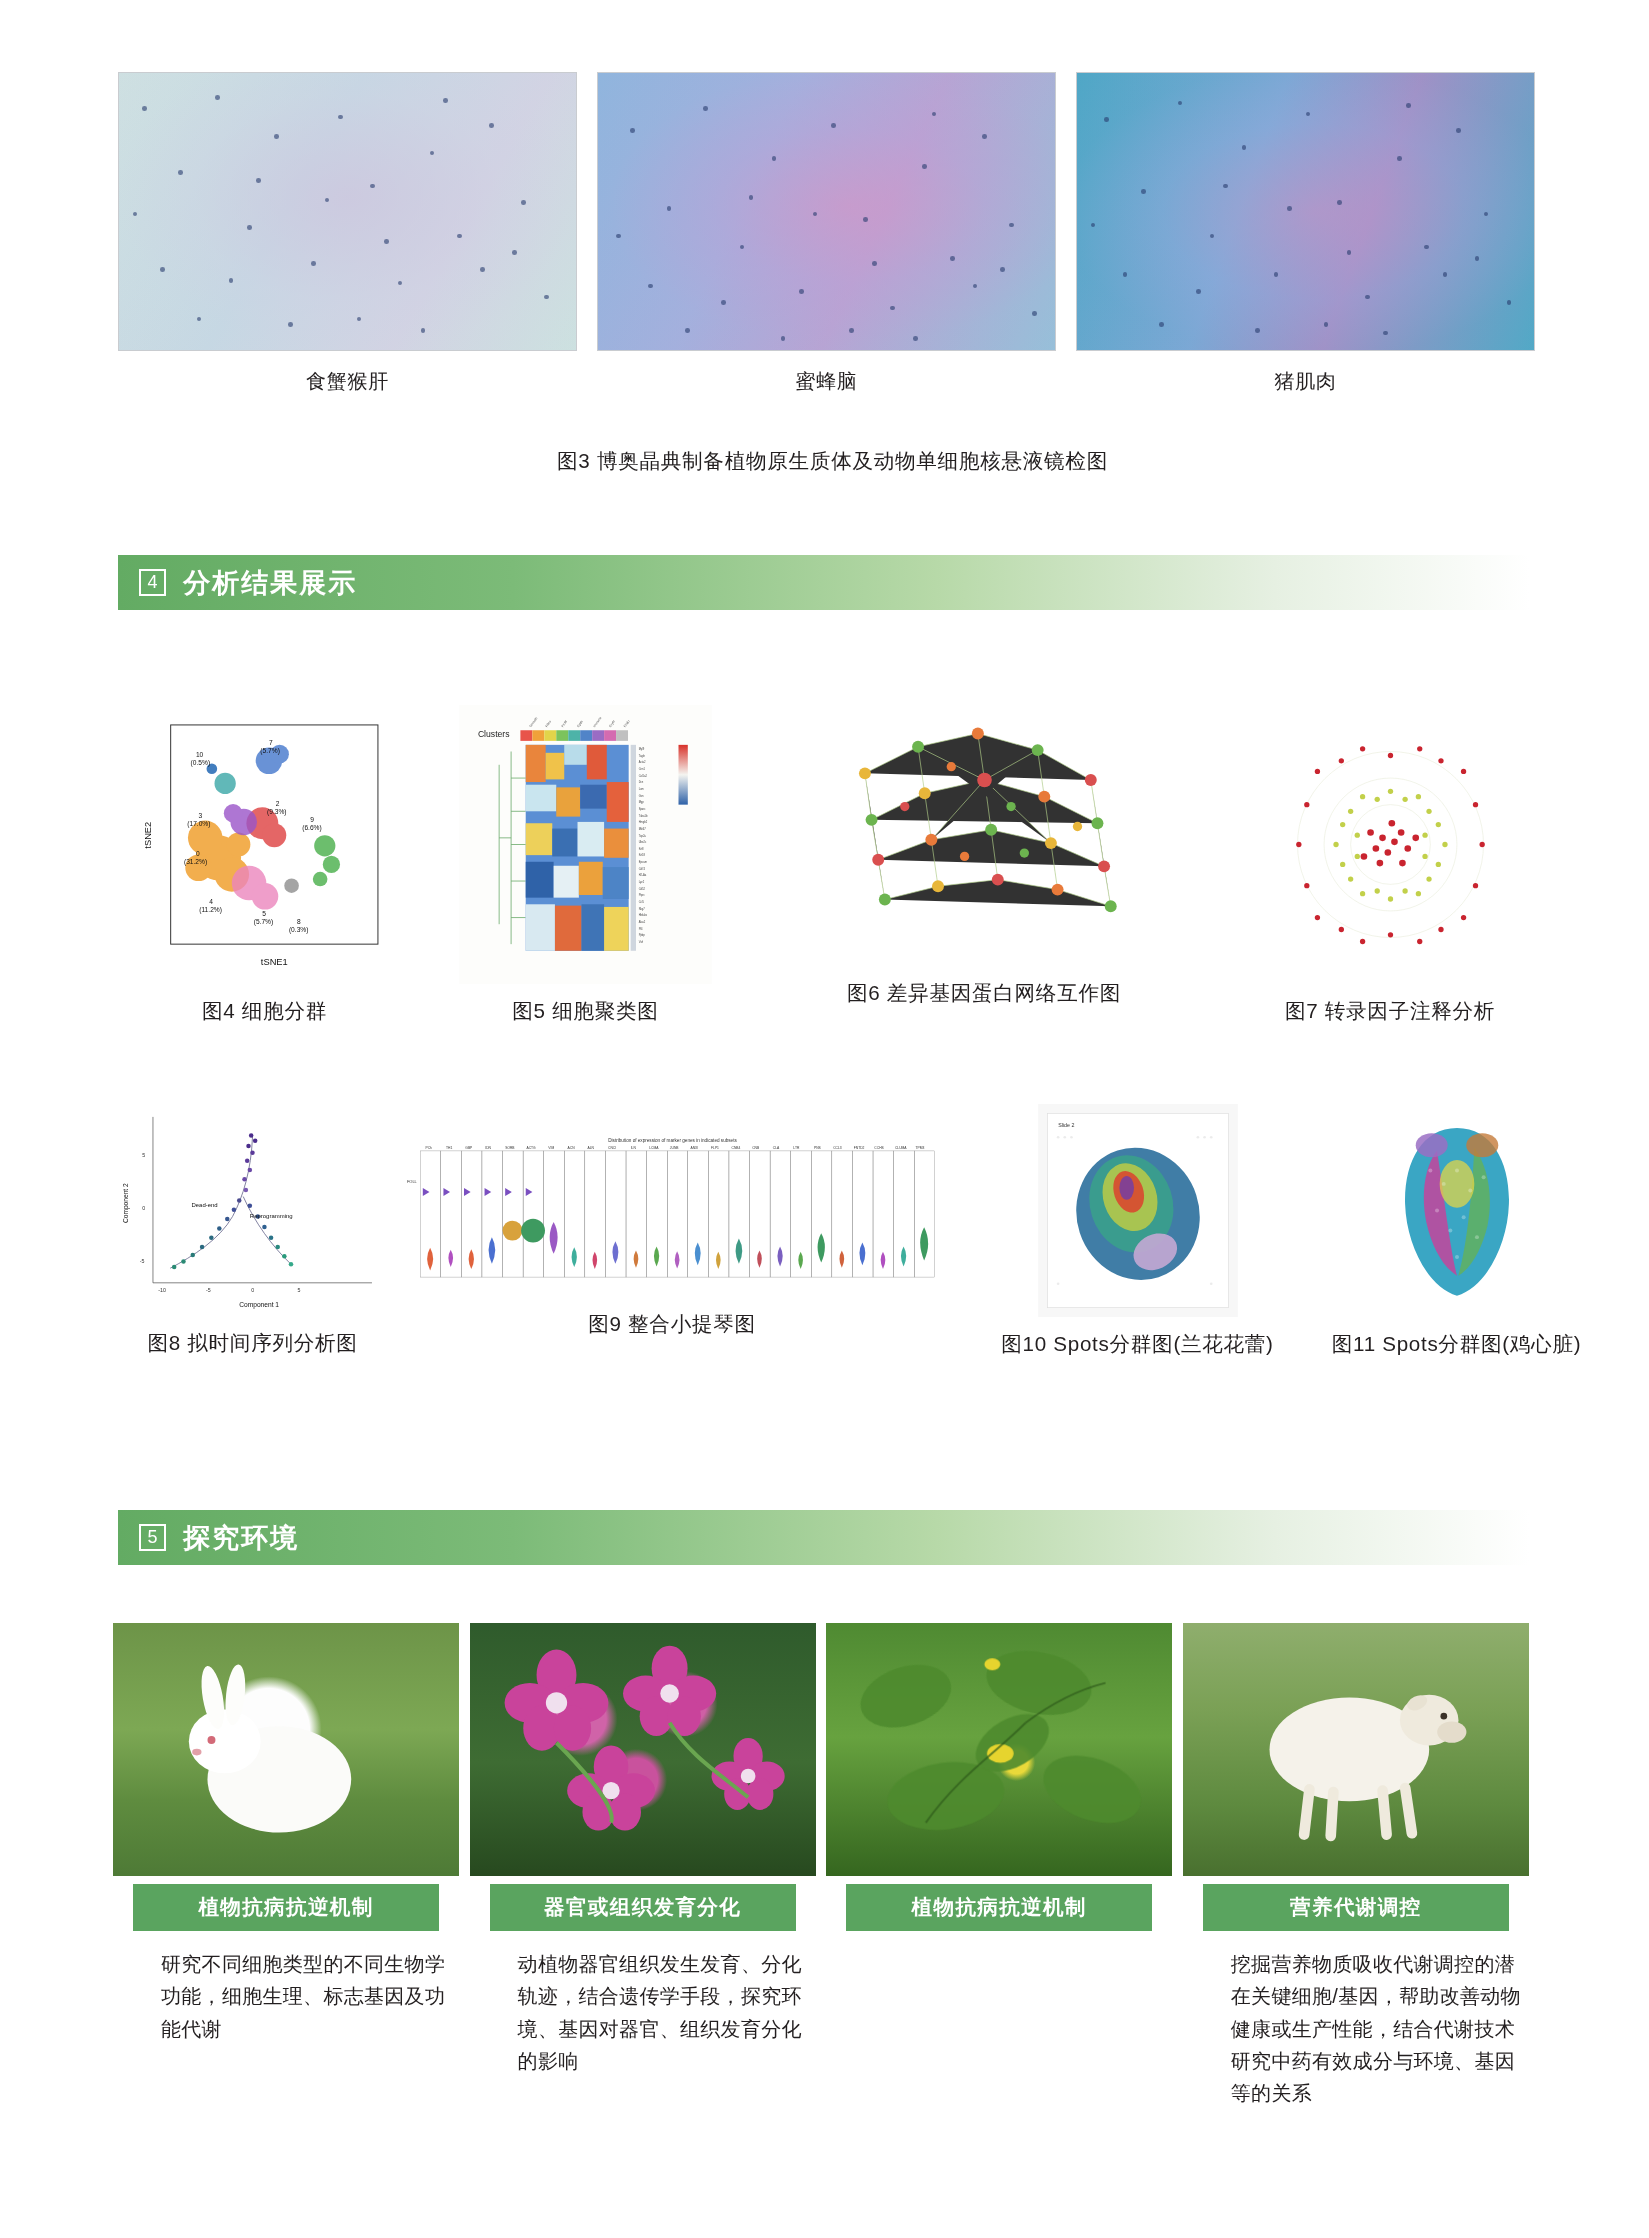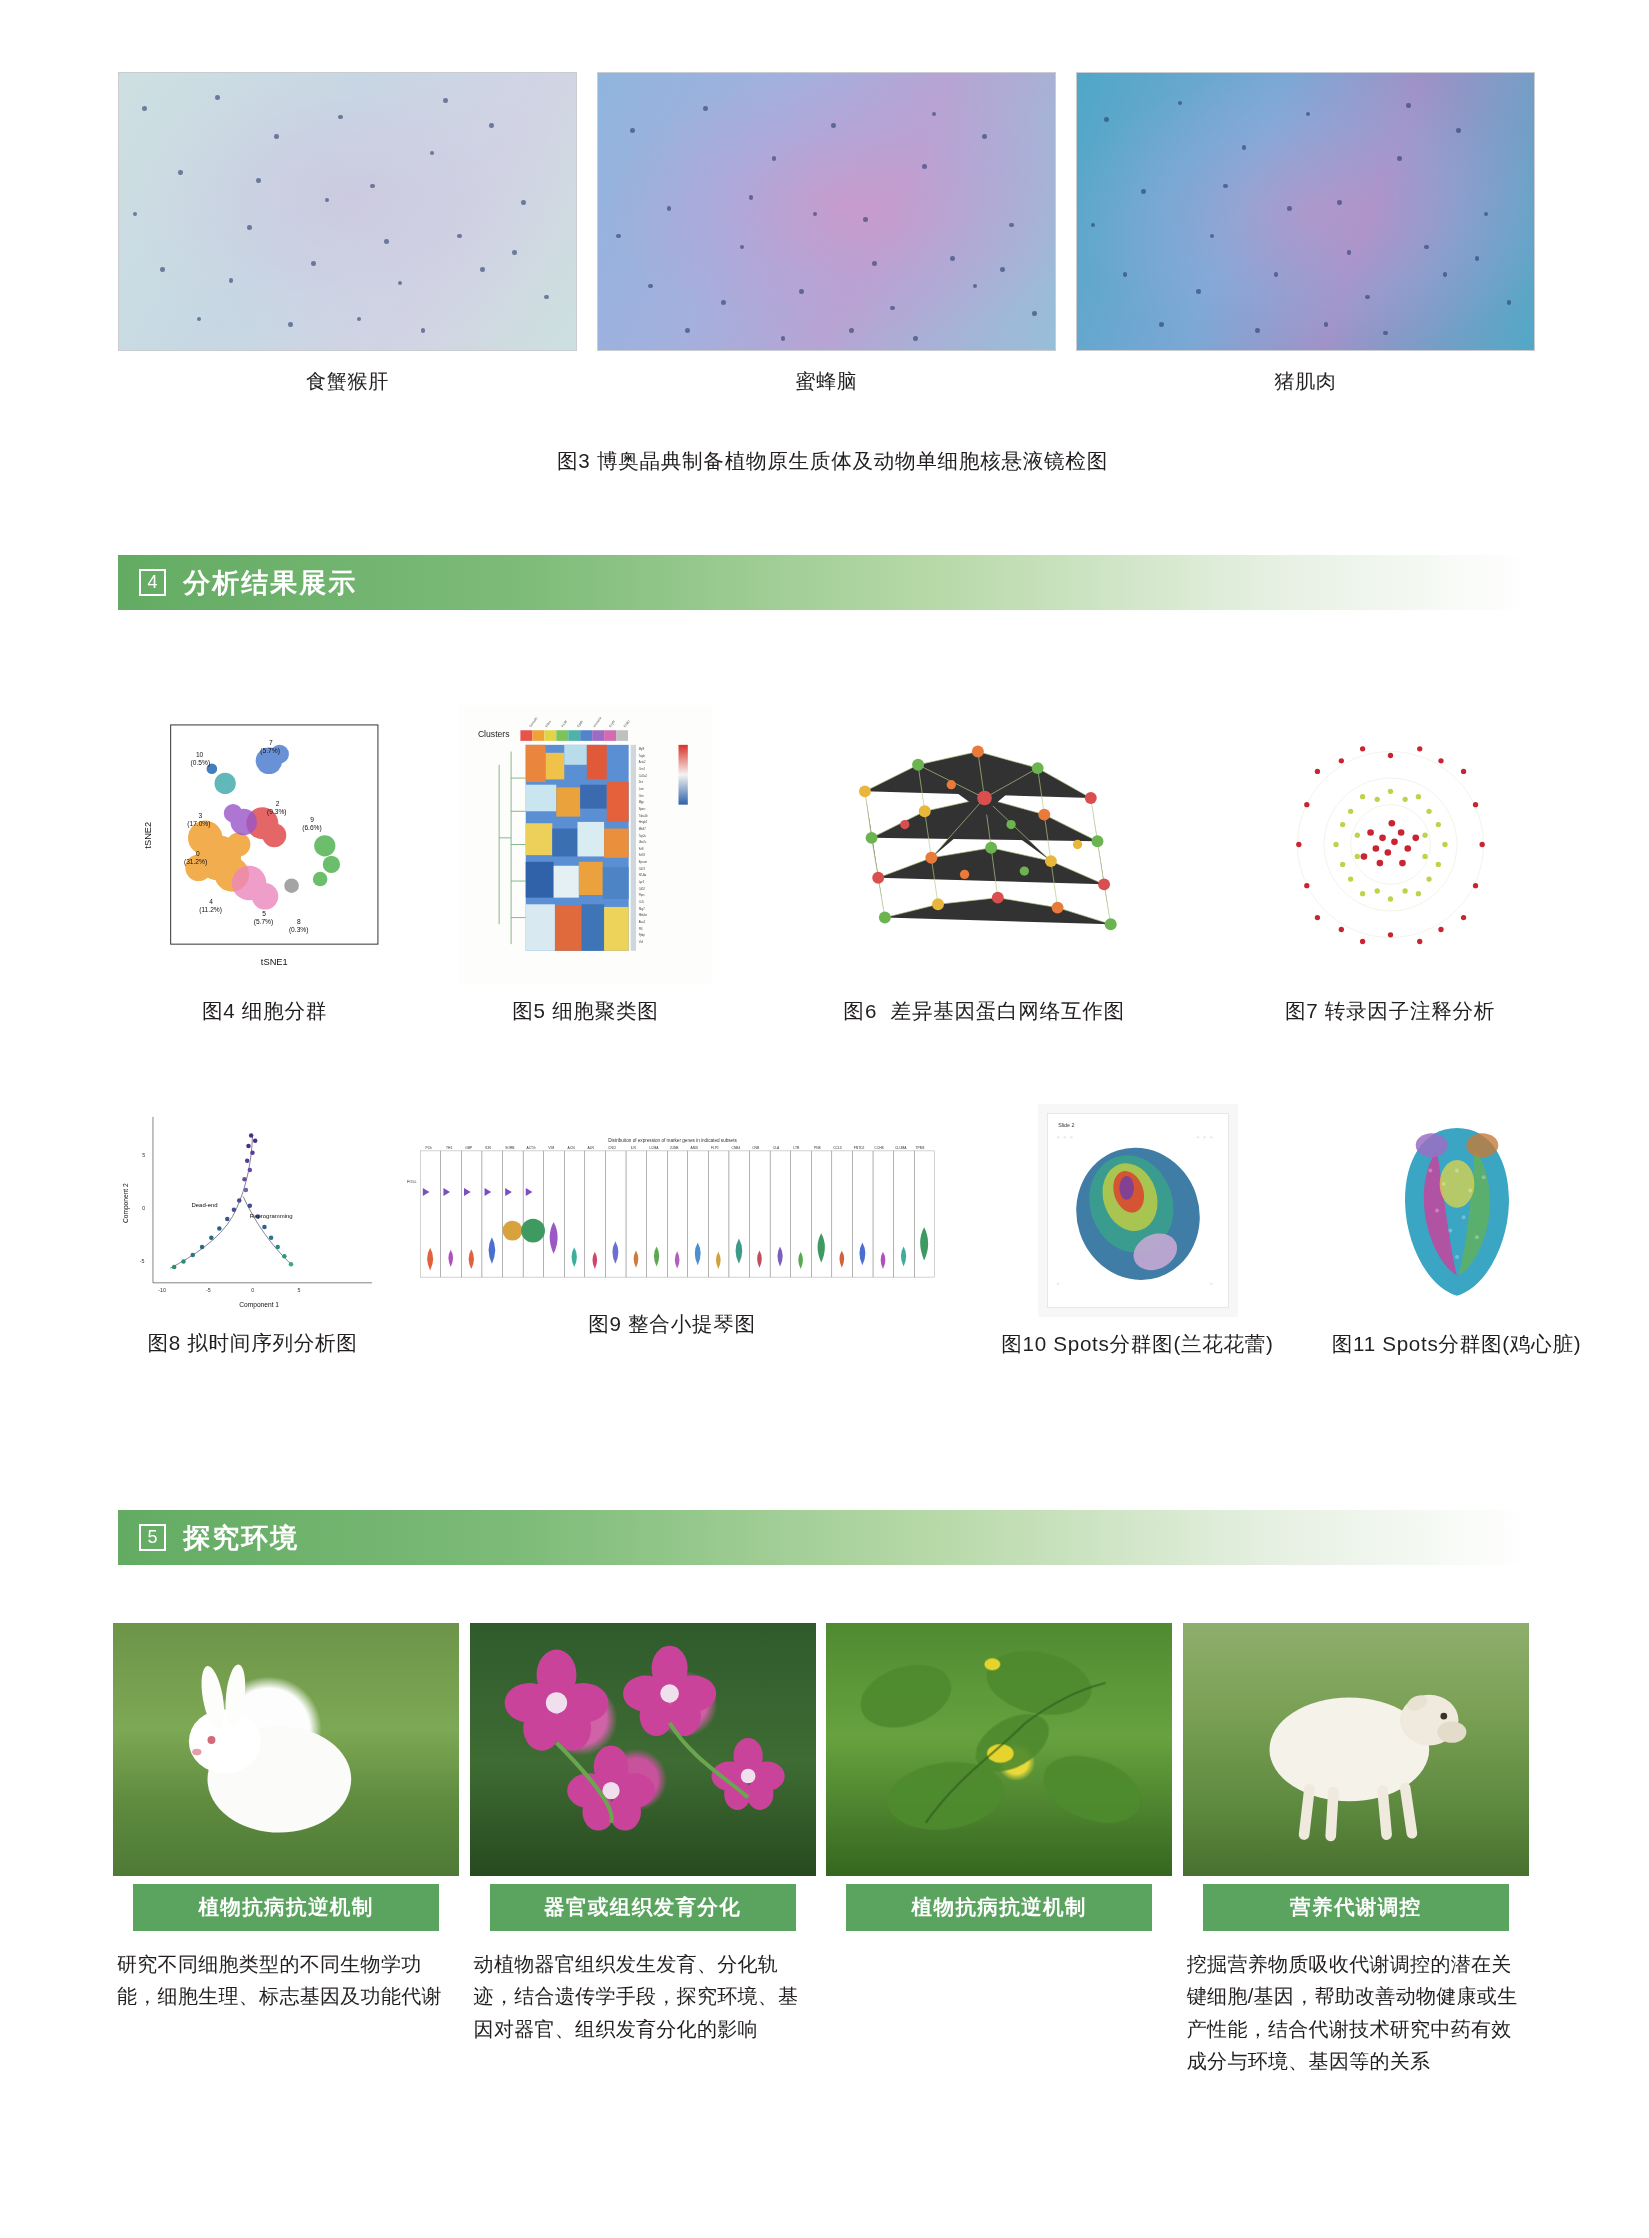--- a/index.html
+++ b/index.html
@@ -169,20 +169,21 @@
     font-weight: bold;
     padding: 9.3px 0;
     letter-spacing: 1.3px;
   }
   .app-text {
     margin-top: 17.3px;
     font-size: 20px;
     line-height: 1.62;
     letter-spacing: 0.3px;
     padding: 0 4px;
+    margin-left: 44px;
   }
 
   
   .ph-rabbit {
     background:
       radial-gradient(circle at 45% 42%, #fdfdfd 0 17%, rgba(253,253,253,0) 22%),
       linear-gradient(to bottom, #6d9448 0%, #7da854 42%, #5f8c3f 70%, #4e7a36 100%);
   }
   .ph-orchid {
     background:
@@ -492,21 +493,21 @@
                 <stop offset="50%" stop-color="#f4f4f0"></stop>
                 <stop offset="100%" stop-color="#2f62a8"></stop>
             </linearGradient>
           </defs>
         </g>
       </svg>
     </div>
     <div class="fig-cap">图5 细胞聚类图</div>
   </div>
 
-  <div class="fig-item" style="left:811px; top:705px; width:346px;font-family:Liberation Mono, monospace;">
+  <div class="fig-item" style="left:811px; top:687px; width:346px;">
     <div class="fig-box" style="width:319px;height:279px;margin:0 auto;">
       <svg viewBox="0 0 480 420" width="319" height="279">
         <rect width="480" height="420" fill="#ffffff"></rect>
         <g stroke="#9bbf6a" stroke-width="1" opacity="0.8">
           <path d="M60 130 L140 90 L230 70 L320 95 L400 140"></path>
           <path d="M70 200 L150 160 L240 140 L330 165 L410 205"></path>
           <path d="M80 260 L160 230 L250 215 L340 235 L420 270"></path>
           <path d="M90 320 L170 300 L260 290 L350 305 L430 330"></path>
           <path d="M140 90 L150 160 L160 230 L170 300"></path>
           <path d="M230 70 L240 140 L250 215 L260 290"></path>

